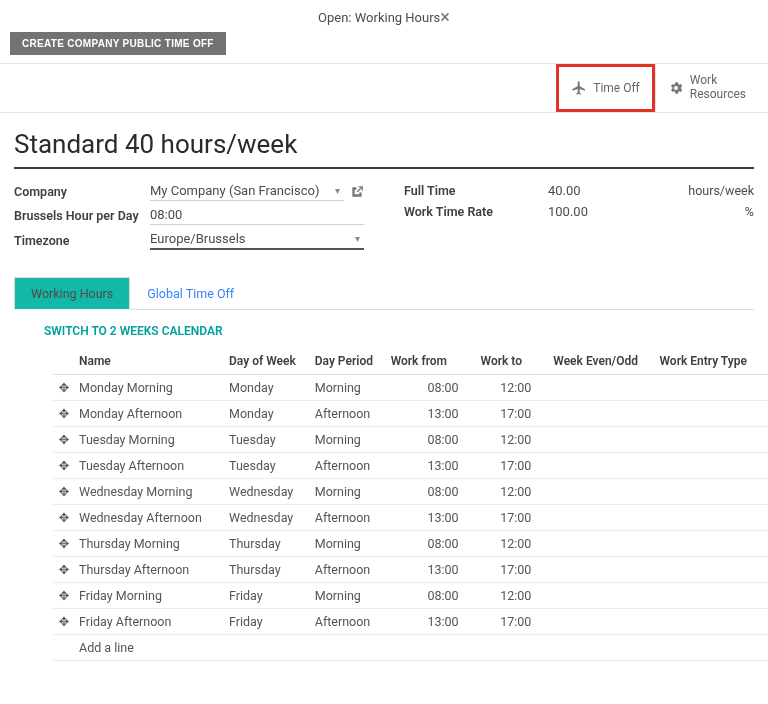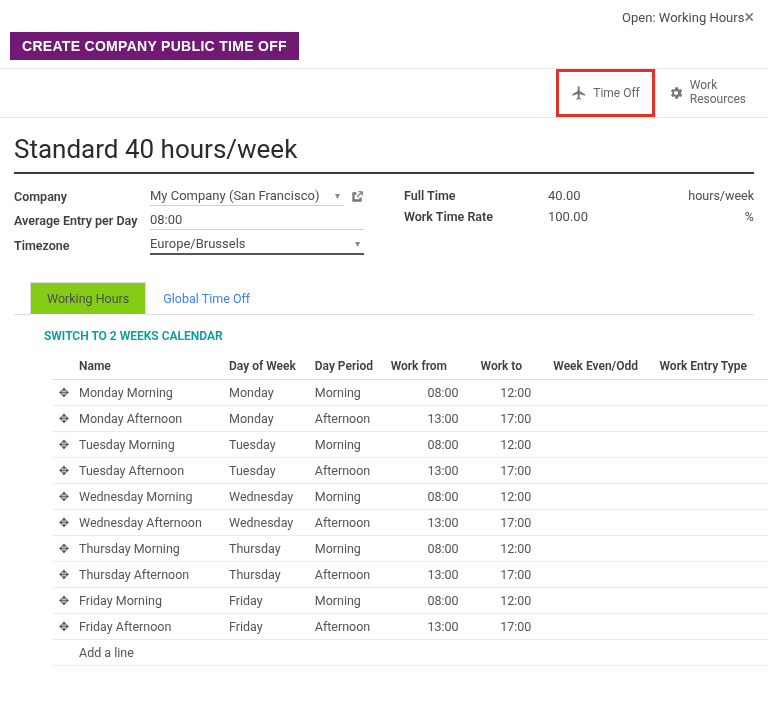--- a/index.html
+++ b/index.html
@@ -6,33 +6,33 @@
   body {
     margin: 0;
     font-family: -apple-system, BlinkMacSystemFont, "Segoe UI", Roboto, "Helvetica Neue", Arial, sans-serif;
     font-size: 13px;
     color: #4c4c4c;
     background: #fff;
     width: 768px;
   }
   .modal-header {
     display: flex;
-    justify-content: flex-end;
+    justify-content: center;
     align-items: center;
     padding: 8px 14px 6px 14px;
   }
   .modal-title { font-size: 13px; color: #4c4c4c; }
   .close-x { font-size: 18px; color: #777; cursor: pointer; line-height: 1; }
   .btn-row { padding: 0 10px 8px 10px; border-bottom: 1px solid #e5e5e5; }
   .btn-teal {
-    background: #701a75;
+    background: #737373;
     color: #fff;
     border: none;
     padding: 6px 12px;
-    font-size: 14px;
+    font-size: 10px;
     font-weight: 600;
     cursor: pointer;
     letter-spacing: 0.3px;
   }
   .topbtn-row {
     display: flex;
     justify-content: flex-end;
     border-bottom: 1px solid #e5e5e5;
     padding-right: 10px;
   }
@@ -97,23 +97,22 @@
     border-bottom: none;
     color: #3b82f6;
     font-size: 12.5px;
     cursor: pointer;
     position: relative;
     top: 1px;
   }
   .tab.active {
     border-color: #dcdcdc;
     border-bottom: 1px solid #fff;
-    background: #84cc16;
+    background: #14b8a6;
     color: #4c4c4c;
-    margin-left: 16px;
   }
   .switch-link {
     color: #00a09d;
     font-size: 12px;
     font-weight: 600;
     padding: 14px 0 10px 30px;
     cursor: pointer;
   }
   table.hours {
     width: 100%;
@@ -186,21 +185,21 @@
         <div class="form-label">Company</div>
         <div class="form-field">
           <span>My Company (San Francisco)</span>
           <span class="caret">▾</span>
         </div>
         <svg class="ext-icon" viewBox="0 0 24 24" fill="none" stroke="#777" stroke-width="2">
             <path d="M14 3h7v7M21 3l-9 9M5 5h5v2H7v10h10v-3h2v5H5z"></path>
           </svg>
       </div>
       <div class="form-row">
-        <div class="form-label">Average Entry per Day</div>
+        <div class="form-label">Brussels Hour per Day</div>
         <div class="form-field">
           <span>08:00</span>
         </div>
       </div>
       <div class="form-row">
         <div class="form-label">Timezone</div>
         <div class="form-field thick">
           <span>Europe/Brussels</span>
           <span class="caret">▾</span>
         </div>

